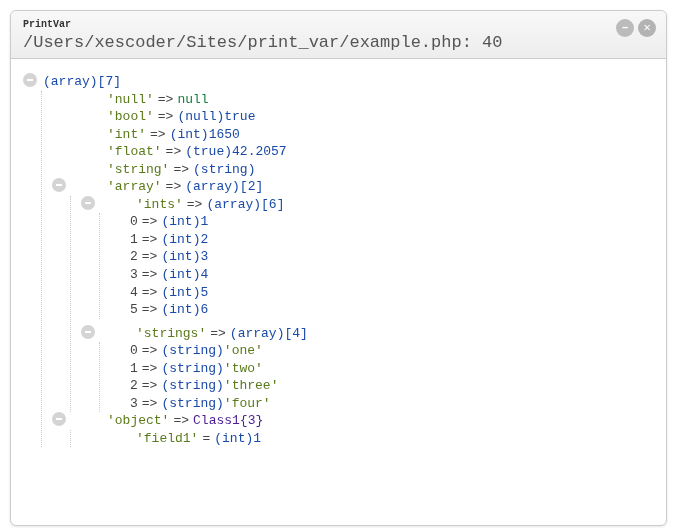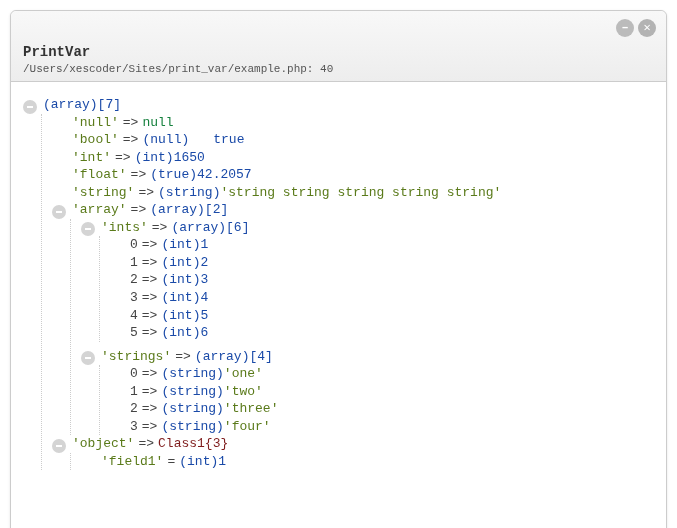--- a/index.html
+++ b/index.html
@@ -18,26 +18,25 @@
     }
     .header {
       background: linear-gradient(to bottom, #f8f8f8, #ededed);
       border-bottom: 1px solid #ccc;
       border-radius: 6px 6px 0 0;
       padding: 8px 12px 6px 12px;
       position: relative;
     }
     .title {
       font-weight: bold;
-      font-size: 14px;
+      font-size: 10px;
       color: #333;
-      margin-top: 25px;
     }
     .path {
-      font-size: 11px;
+      font-size: 17px;
       color: #555;
       margin-top: 3px;
     }
     .header-buttons {
       position: absolute;
       right: 10px;
       top: 8px;
       display: flex;
       gap: 4px;
     }
@@ -65,21 +64,21 @@
     .node {
       position: relative;
     }
     .children {
       margin-left: 18px;
       border-left: 1px dotted #ccc;
       padding-left: 10px;
     }
     .row {
       display: flex;
-      align-items: flex-end;
+      align-items: flex-start;
       white-space: nowrap;
       padding: 0;
       font-family: Liberation Mono, monospace;
     }
     .toggle {
       width: 14px;
       height: 14px;
       border-radius: 50%;
       background: #d4d4d4;
       display: inline-flex;
@@ -94,27 +93,27 @@
       width: 6px;
       height: 2px;
       background: #fff;
       display: block;
     }
     .spacer {
       width: 20px;
       display: inline-block;
       flex-shrink: 0;
     }
-    .key { color: #5a7a1a; }
+    .key { color: #5a7a1a; margin-left: 35px; }
     .arrow { color: #444; margin: 0 4px; }
     .type { color: #1a4aa8; }
     .val-null { color: #15803d; }
-    .val-bool { color: #1a4aa8; margin-left: 24px; }
+    .val-bool { color: #1a4aa8; }
     .val-str { color: #5a7a1a; }
-    .val-classname { color: #7f1d1d; }
+    .val-classname { color: #4c1d95; }
     .idx { color: #444; }
     .eq { color: #444; margin: 0 4px; }
   </style>
 </head>
 <body>
 
 <div class="panel">
   <div class="header">
     <div class="title">PrintVar</div>
     <div class="path">/Users/xescoder/Sites/print_var/example.php: 40</div>
@@ -159,21 +158,20 @@
           <span class="key">'float'</span>
           <span class="arrow">=&gt;</span>
           <span class="type">(true)</span>
             <span class="type">42.2057</span>
         </div>
         <div class="row">
           <span class="spacer"></span>
           <span class="key">'string'</span>
           <span class="arrow">=&gt;</span>
           <span class="type">(string)</span>
-            <span class="val-str">'string string string string string'</span>
         </div>
 
         <div class="node">
           <div class="row">
             <span class="toggle"></span>
             <span class="key">'array'</span>
             <span class="arrow">=&gt;</span>
             <span class="type">(array)</span>
               <span class="type">[2]</span>
           </div>

